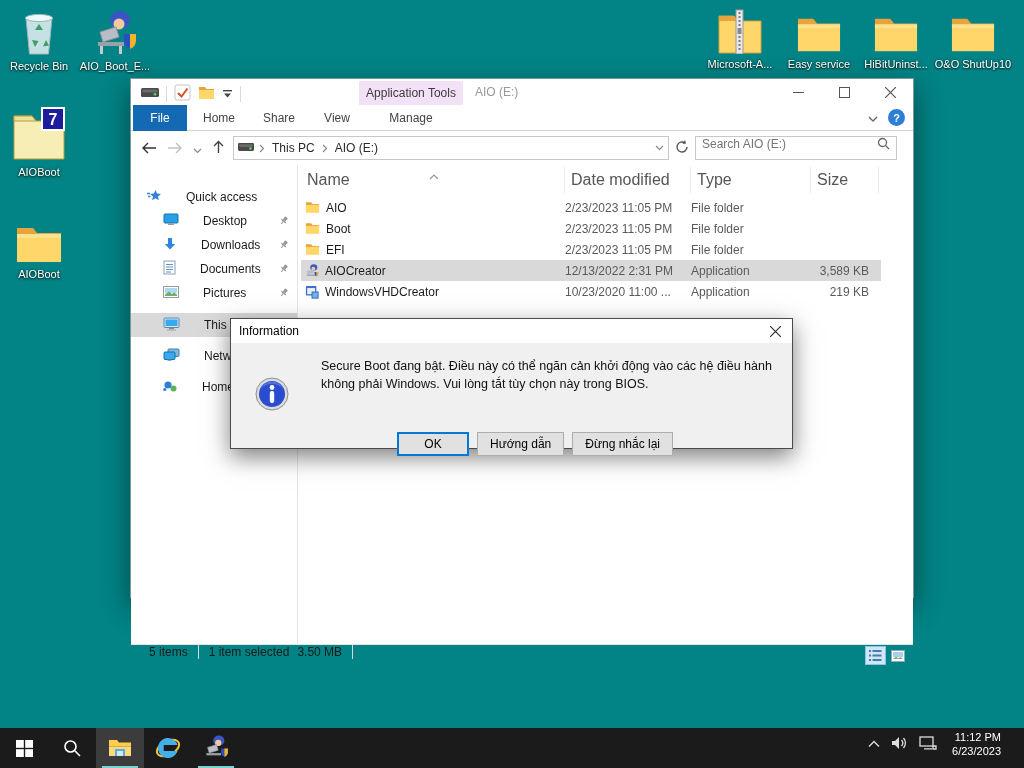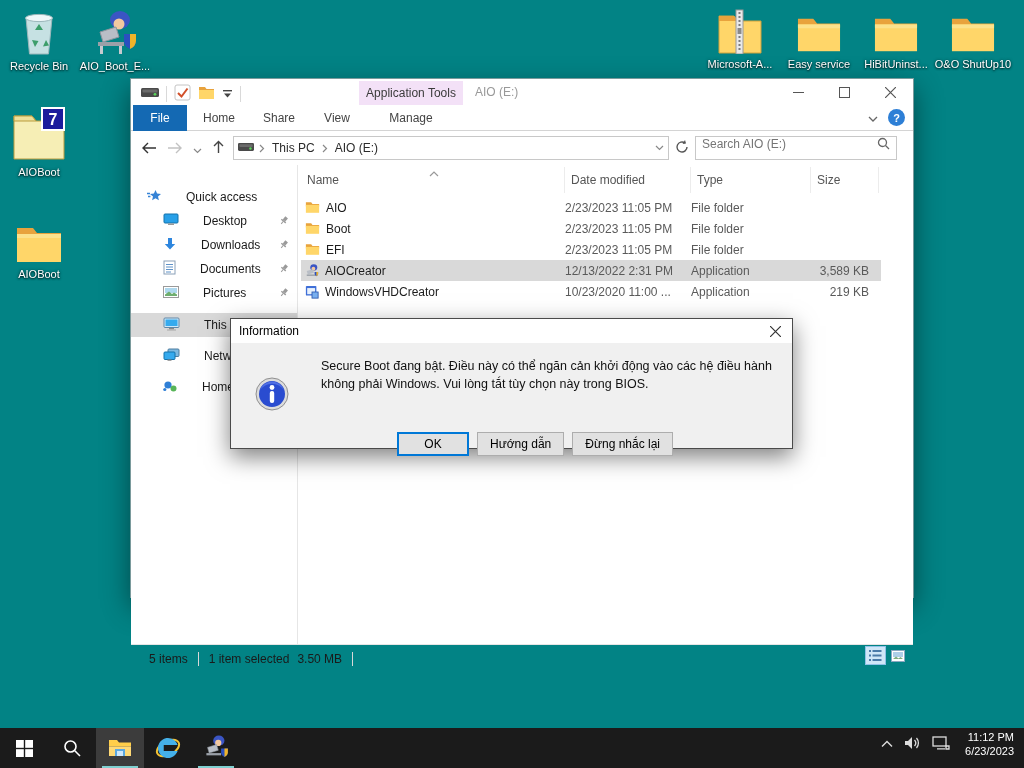--- a/index.html
+++ b/index.html
@@ -46,34 +46,34 @@
   .content { position:relative; height:479px; background:#fff; display:flex; }
   .sidebar { width:167px; border-right:1px solid #e6e6e6; padding-top:20px; position:relative; }
   .sitem { position:relative; height:24px; display:flex; align-items:center; gap:24px; color:#1a1a1a; font-size:12px; }
   .sitem.l1 { padding-left:16px; }
   .sitem.l2 { padding-left:32px; }
   .sitem.sel { background:#d9d9d9; }
   .sitem .pin { position:absolute; right:8px; top:6px; }
   .gap8 { height:8px; } .gap7 { height:7px; }
 
   .filearea { position:relative; flex:1; }
-  .cols { position:absolute; top:2px; left:3px; right:10px; height:26px; color:#555; font-size:12px; }
+  .cols { position:absolute; top:2px; left:3px; right:10px; height:26px; color:#555; font-size:16px; }
   .col { position:absolute; top:0; height:26px; display:flex; align-items:center; padding-left:6px;
          border-right:1px solid #ececec; }
   .sortcaret { position:absolute; left:128px; top:-1px; }
   .rows { position:absolute; top:32px; left:3px; right:32px; }
   .frow { position:relative; height:21px; display:flex; align-items:center; font-size:12px; color:#1c1c1c; }
   .frow.sel { background:#d9d9d9; }
   .fcell { display:flex; align-items:center; overflow:hidden; white-space:nowrap; }
   .c-name { width:264px; gap:6px; padding-left:4px; }
   .c-date { width:126px; color:#5a5a5a; }
   .c-type { width:120px; color:#5a5a5a; }
   .c-size { width:64px; justify-content:flex-end; color:#5a5a5a; padding-right:6px; }
 
-  .status { height:22px; border-top:1px solid #e5e5e5; display:flex; align-items:flex-end; padding:0 8px;
+  .status { height:22px; border-top:1px solid #e5e5e5; display:flex; align-items:flex-start; padding:0 8px;
             font-size:12px; color:#1a1a1a; position:relative; }
   .status .sdiv { width:1px; height:14px; background:#d8d8d8; margin:0 10px; }
   .viewbtns { position:absolute; right:6px; top:2px; display:flex; gap:3px; }
   .vbtn { width:19px; height:17px; display:flex; align-items:center; justify-content:center; }
   .vbtn.on { background:#cfe6f7; outline:1px solid #90c2e8; }
 
   
   .dlg { position:absolute; left:230px; top:318px; width:563px; height:131px; background:#f0f0f0;
          border:1px solid #4a4a4a; box-shadow:0 8px 22px rgba(0,0,0,.5); z-index:20; }
   .dlg .dtitle { height:24px; background:#fff; display:flex; align-items:center; padding-left:8px;
@@ -87,21 +87,21 @@
           padding:0 12px; display:flex; align-items:center; justify-content:center;
           font-family:"Liberation Sans",sans-serif; }
   .dbtn.primary { border:2px solid #0078d7; width:72px; }
 
   
   .taskbar { position:absolute; left:0; bottom:0; width:1024px; height:40px; background:#1b1b1b; z-index:30;
              display:flex; align-items:stretch; }
   .tbtn { width:48px; display:flex; align-items:center; justify-content:center; position:relative; }
   .tbtn.active { background:#3c3c3c; }
   .tbtn .uline { position:absolute; left:6px; right:6px; bottom:0; height:2px; background:#7fd0d0; }
-  .tray { position:absolute; right:0; top:0; height:32px; display:flex; align-items:center; gap:11px; padding-right:10px; }
+  .tray { position:absolute; right:0; top:0; height:32px; display:flex; align-items:center; gap:11px; padding-right:23px; }
   .clock { text-align:right; color:#fff; font-size:11px; line-height:14px; margin-left:4px; }
 </style>
 </head>
 <body>
 
 <div class="desktop">
 
   <div class="dicon" style="left:-4px; top:8px;">
     <div class="ic">
       <svg width="40" height="46" viewBox="0 0 40 46">

